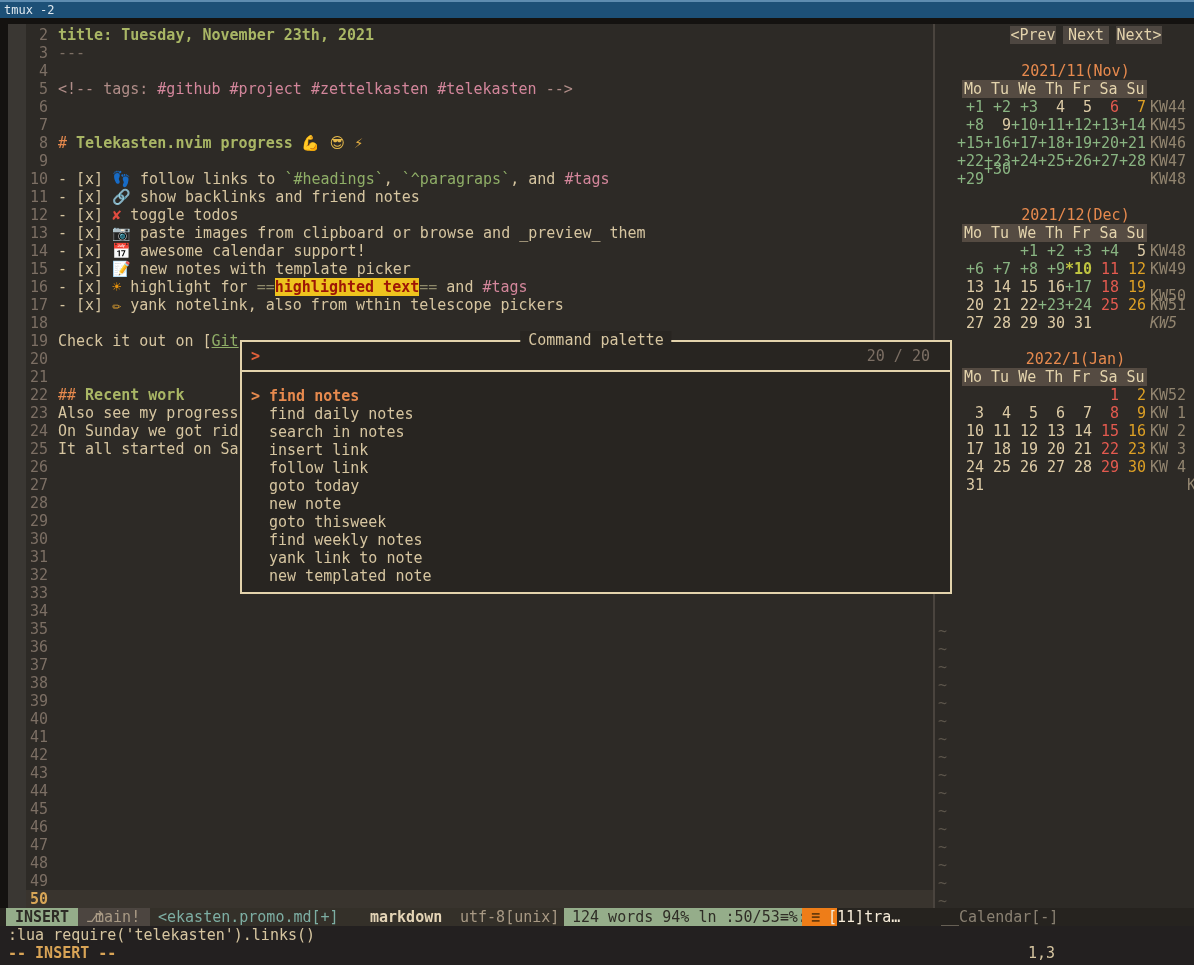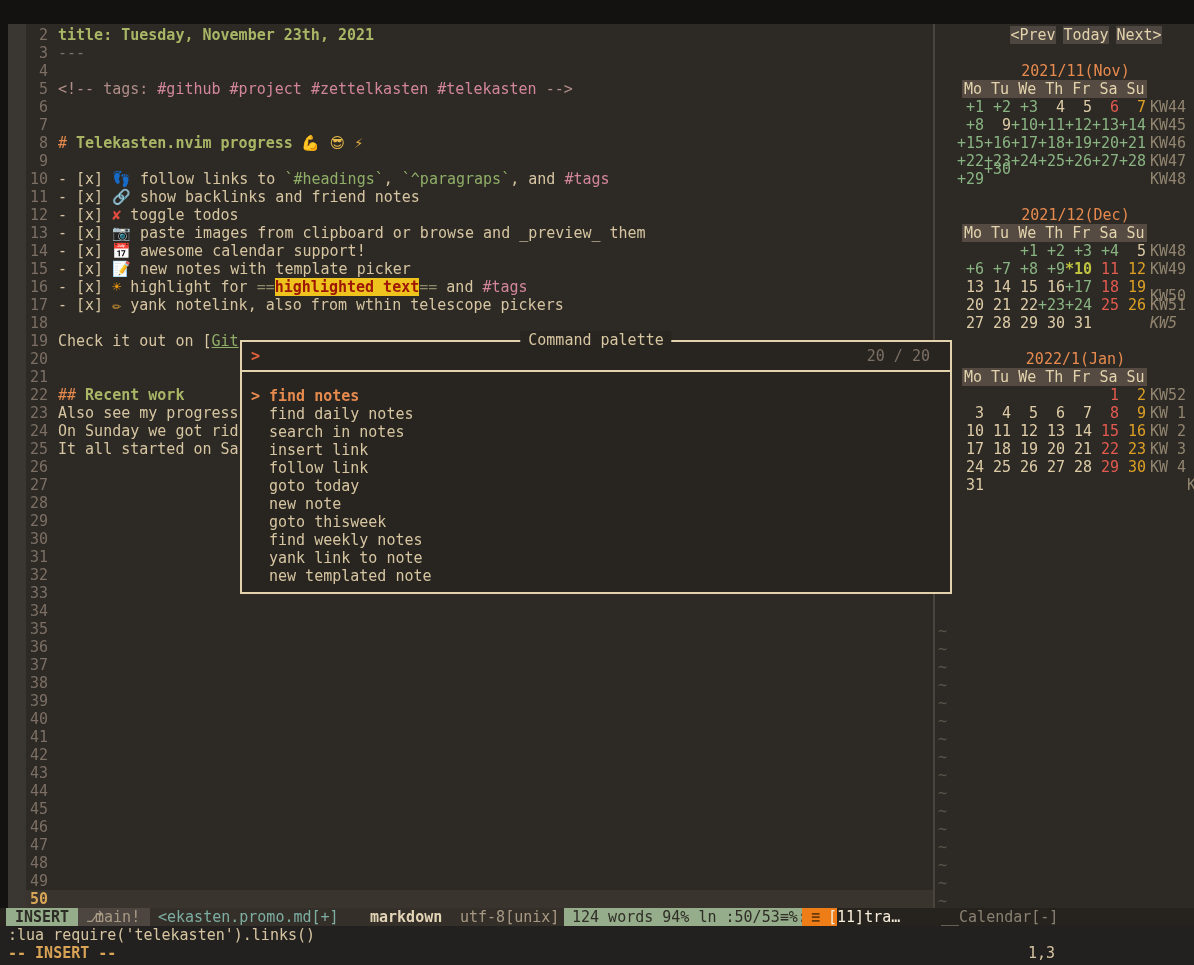--- a/index.html
+++ b/index.html
@@ -67,20 +67,23 @@
   .cmdline{position:absolute;left:8px;top:926px;height:18px;color:#d6c5a0;white-space:pre;}
   .modeline{position:absolute;left:0;top:944px;width:1194px;height:18px;}
   .ml-mode{position:absolute;left:8px;color:#d9a456;font-weight:bold;white-space:pre;}
   .ml-ruler{position:absolute;left:1028px;color:#d6c5a0;}
   .ml-scroll{position:absolute;left:1216px;color:#fca5a5;}
 </style>
 </head>
 <body>
 
 <div class="screen">
+  <div class="titlebar">
+    <span>tmux  -2</span>
+  </div>
 
   <div class="editorbg"></div>
   <div class="scrollstrip"></div>
   <div class="cursorline"></div>
   <div class="vsep"></div>
 
   <div id="editor-lines">
       <div class="row" style="top: 26px; left: 0px; width: 933px;"><span class="lnum">2</span><span class="ltext"><span class="s-t">title: Tuesday, November 23th, 2021</span></span></div>
       <div class="row" style="top: 44px; left: 0px; width: 933px;"><span class="lnum">3</span><span class="ltext"><span class="s-g">---</span></span></div>
       <div class="row" style="top: 62px; left: 0px; width: 933px;"><span class="lnum">4</span></div>
@@ -126,21 +129,21 @@
       <div class="row" style="top: 782px; left: 0px; width: 933px;"><span class="lnum">44</span></div>
       <div class="row" style="top: 800px; left: 0px; width: 933px;"><span class="lnum">45</span></div>
       <div class="row" style="top: 818px; left: 0px; width: 933px;"><span class="lnum">46</span></div>
       <div class="row" style="top: 836px; left: 0px; width: 933px;"><span class="lnum">47</span></div>
       <div class="row" style="top: 854px; left: 0px; width: 933px;"><span class="lnum">48</span></div>
       <div class="row" style="top: 872px; left: 0px; width: 933px;"><span class="lnum">49</span></div>
       <div class="row" style="top: 890px; left: 0px; width: 933px;"><span class="lnum clnum">50</span></div>
     </div>
   <div id="calendar-panel">
       <div class="cal-nav" style="left: 1010px;">&lt;Prev</div>
-      <div class="cal-nav" style="left: 1063px;">Today</div>
+      <div class="cal-nav" style="left: 1063px;">Next</div>
       <div class="cal-nav" style="left: 1116px;">Next&gt;</div>
       <div class="cal-title" style="top: 62px;">2021/11(Nov)</div>
       <div class="cal-wk" style="top: 80px;">Mo Tu We Th Fr Sa Su</div>
       <div class="cal-cell d-note" style="left: 957px; top: 98px;">+1</div>
       <div class="cal-cell d-note" style="left: 984px; top: 98px;">+2</div>
       <div class="cal-cell d-note" style="left: 1011px; top: 98px;">+3</div>
       <div class="cal-cell d-plain" style="left: 1038px; top: 98px;">4</div>
       <div class="cal-cell d-plain" style="left: 1065px; top: 98px;">5</div>
       <div class="cal-cell d-sat" style="left: 1092px; top: 98px;">6</div>
       <div class="cal-cell d-sun" style="left: 1119px; top: 98px;">7</div>

